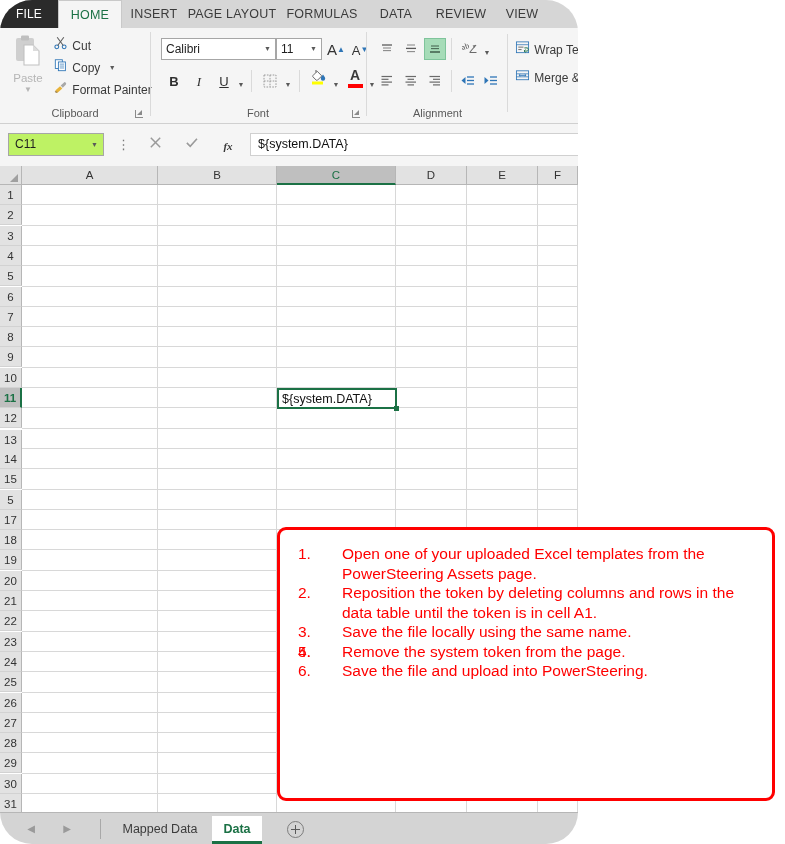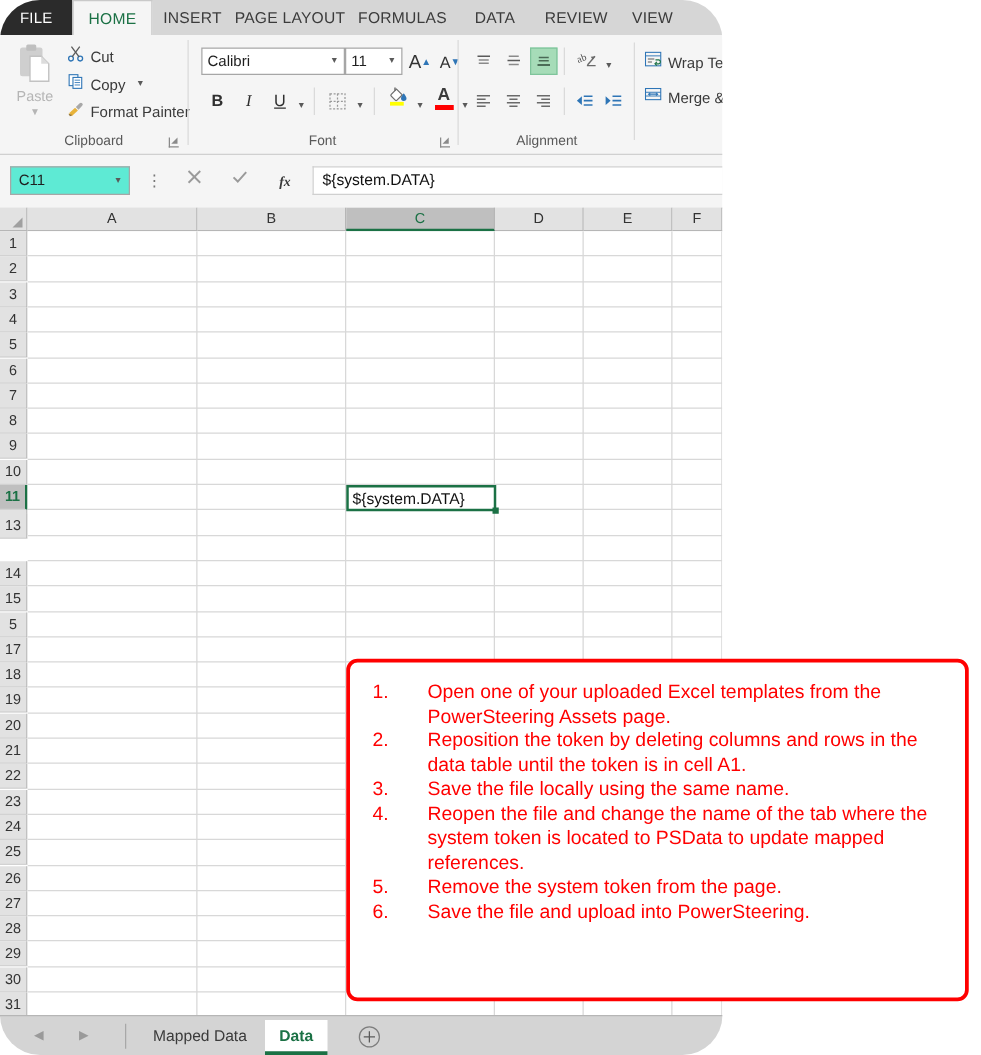--- a/index.html
+++ b/index.html
@@ -195,21 +195,21 @@
     position: absolute;
     left: 0; top: 124px;
     width: 578px; height: 42px;
     background: #f5f5f5;
     border-bottom: 1px solid #d0d0d0;
   }
   #name-box {
     position: absolute;
     left: 8px; top: 9px;
     width: 96px; height: 23px;
-    background: #5eead4;
+    background: #bef264;
     border: 1px solid #a6a6a6;
     box-sizing: border-box;
     font-size: 12px;
     color: #1f1f1f;
     line-height: 21px;
     padding-left: 6px;
     cursor: text;
   }
   #name-box .caret {
     position: absolute;
@@ -744,21 +744,21 @@
         <div class="rowhead" style="top: 59.6px;">3</div>
         <div class="rowhead" style="top: 79.9px;">4</div>
         <div class="rowhead" style="top: 100.2px;">5</div>
         <div class="rowhead" style="top: 120.5px;">6</div>
         <div class="rowhead" style="top: 140.8px;">7</div>
         <div class="rowhead" style="top: 161.1px;">8</div>
         <div class="rowhead" style="top: 181.4px;">9</div>
         <div class="rowhead" style="top: 201.7px;">10</div>
         <div class="rowhead active" style="top: 222px;">11</div>
         <div class="rowhead" style="top: 242.3px;">12</div>
-        <div class="rowhead" style="top: 245px;">13</div>
+        <div class="rowhead" style="top: 264px;">13</div>
         <div class="rowhead" style="top: 282.9px; text-align: center;">14</div>
         <div class="rowhead" style="top: 303.2px;">15</div>
         <div class="rowhead" style="top: 323.5px;">5</div>
         <div class="rowhead" style="top: 343.8px;">17</div>
         <div class="rowhead" style="top: 364.1px;">18</div>
         <div class="rowhead" style="top: 384.4px;">19</div>
         <div class="rowhead" style="top: 404.7px;">20</div>
         <div class="rowhead" style="top: 425px;">21</div>
         <div class="rowhead" style="top: 445.3px;">22</div>
         <div class="rowhead" style="top: 465.6px;">23</div>
@@ -823,17 +823,17 @@
       </div>
     <div id="add-sheet" style="left: 287px;"></div>
   </div>
 </div>
 
 <div id="instruction-box" style="border-color: rgb(255, 0, 0);">
   <ol id="instruction-list">
       <li><span class="num">1.</span><span>Open one of your uploaded Excel templates from the PowerSteering Assets page.</span></li>
       <li><span class="num">2.</span><span>Reposition the token by deleting columns and rows in the data table until the token is in cell A1.</span></li>
       <li><span class="num">3.</span><span>Save the file locally using the same name.</span></li>
-      <li><span class="num">4.</span><span>Reopen the file and change the name of the tab where the system token is located to PSData to update mapped references.</span></li>
+      <li><span class="num">4.</span></li>
       <li><span class="num">5.</span><span>Remove the system token from the page.</span></li>
       <li><span class="num">6.</span><span>Save the file and upload into PowerSteering.</span></li>
     </ol>
 </div>
 
 </body></html>

